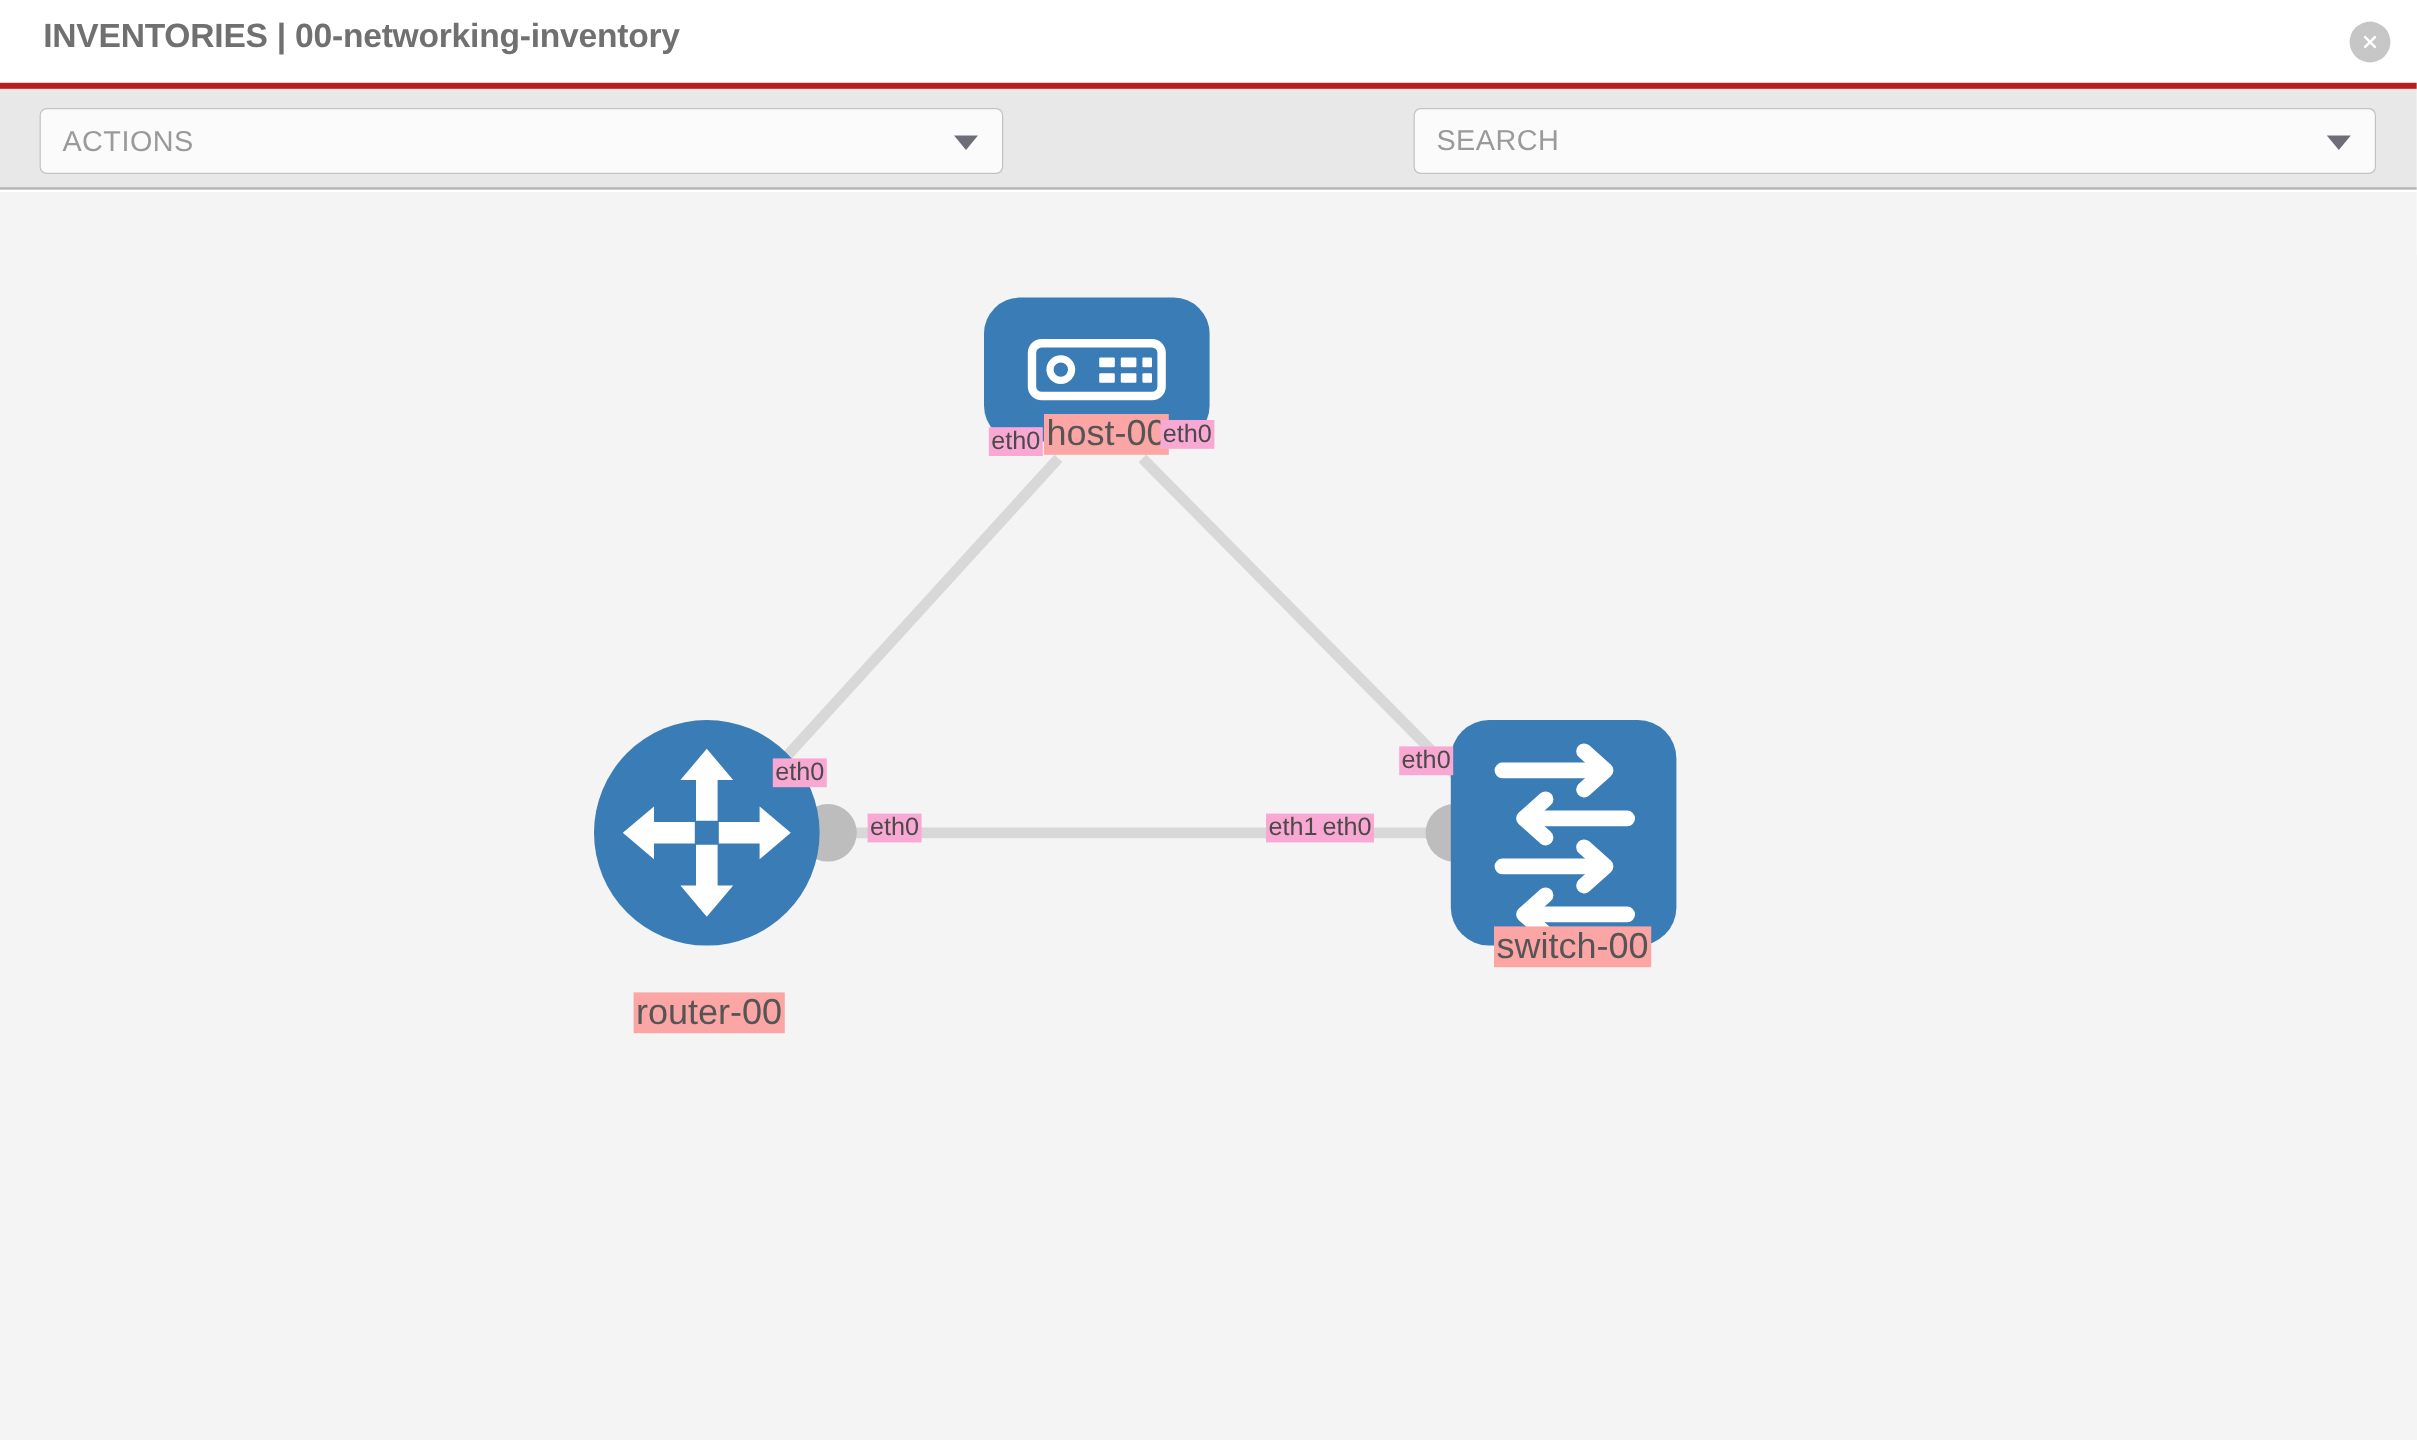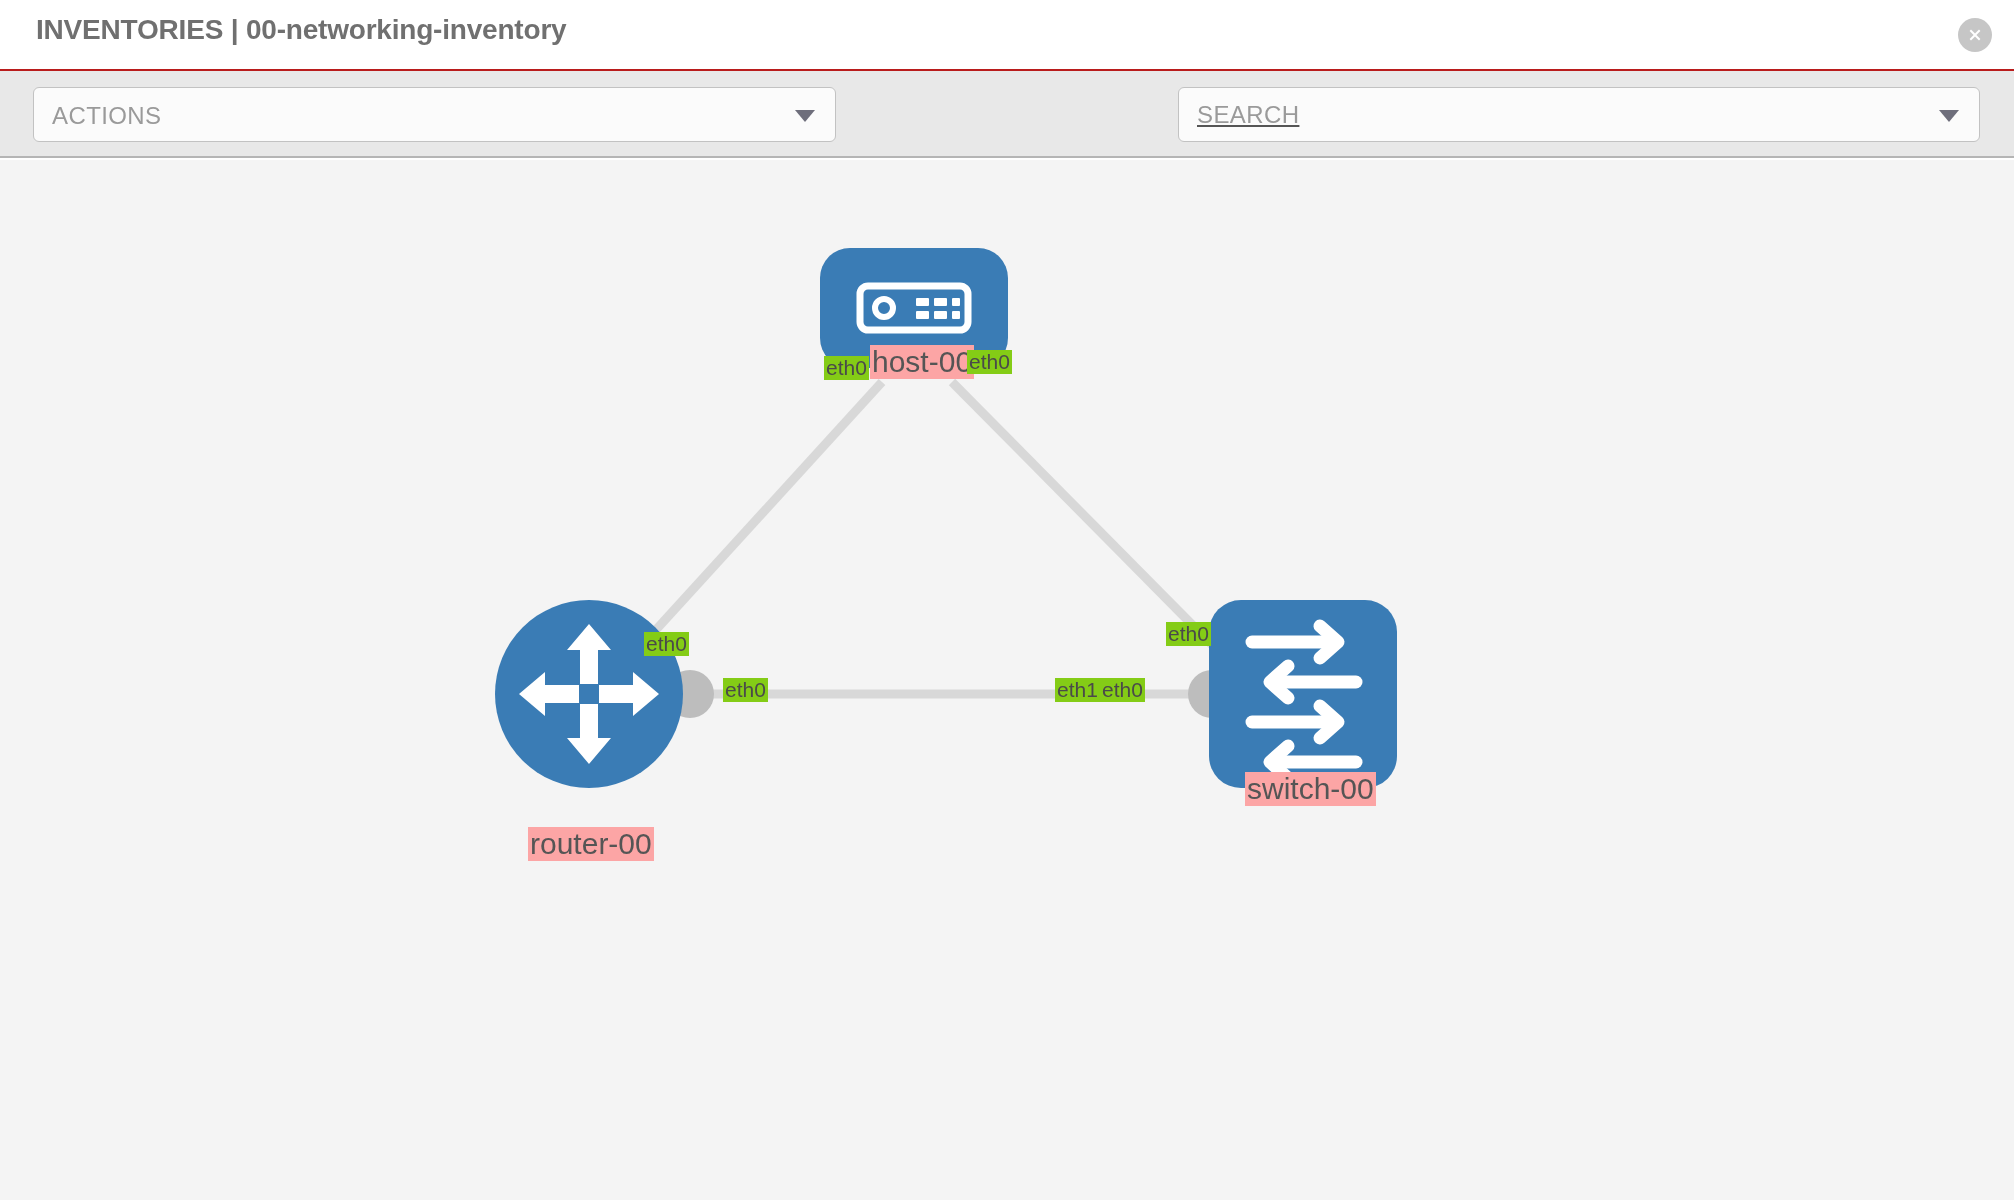--- a/index.html
+++ b/index.html
@@ -31,21 +31,21 @@
     display: flex; align-items: center; justify-content: center;
     cursor: pointer;
   }
   .close-btn svg { display: block; }
 
   
   .toolbar {
     position: absolute; left: 0; top: 69px;
     width: 2014px; height: 89px;
     background: #e8e8e8;
-    border-top: 2px solid #b91c1c;
+    border-top: 5px solid #b91c1c;
     border-bottom: 2px solid #b5b5b5;
   }
   .actions-select {
     position: absolute; left: 33px; top: 16px;
     width: 803px; height: 55px;
     background: #fbfbfb;
     border: 1px solid #c2c2c2;
     border-radius: 6px;
     cursor: pointer;
   }
@@ -78,21 +78,20 @@
     border-radius: 6px;
     cursor: text;
   }
   .search-input {
     position: absolute; left: 18px; top: 0;
     width: 720px; height: 53px;
     border: none; outline: none; background: transparent;
     font-family: "Liberation Sans", sans-serif;
     font-size: 24px; color: #555;
     letter-spacing: 0.4px;
-    text-decoration: underline;
   }
   .search-input::placeholder { color: #9a9a9a; }
 
   
   .canvas {
     position: absolute; left: 0; top: 160px;
     width: 2014px; height: 1040px;
     background: #f4f4f4;
     overflow: hidden;
   }
@@ -103,21 +102,21 @@
     position: absolute;
     font-size: 30px; color: #555;
     background: #fca5a5;
     white-space: nowrap;
     padding: 0 2px;
   }
   
   .if-label {
     position: absolute;
     font-size: 21px; color: #4a4a4a;
-    background: #84cc16;
+    background: #f9a8d4;
     white-space: nowrap;
     padding: 0 2px;
   }
 </style>
 </head>
 <body>
 
 <div id="app">
 
   <div class="header">

